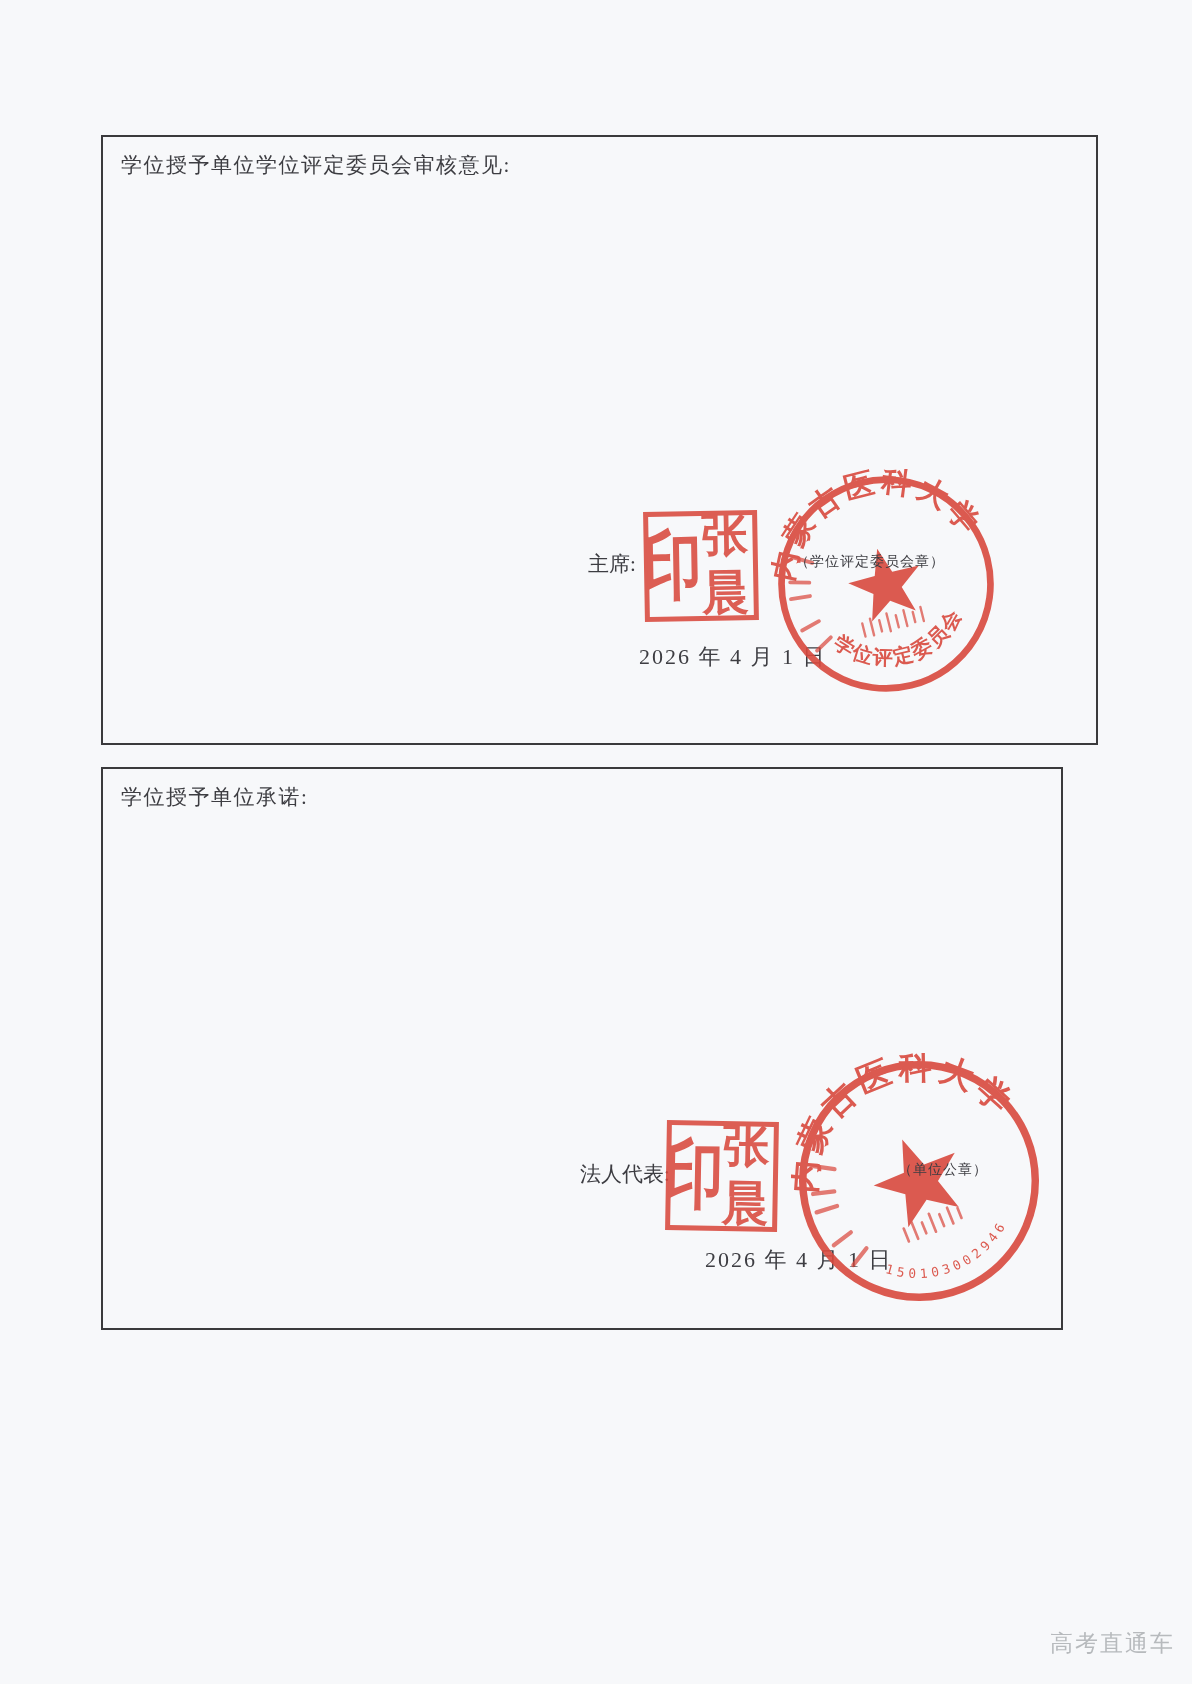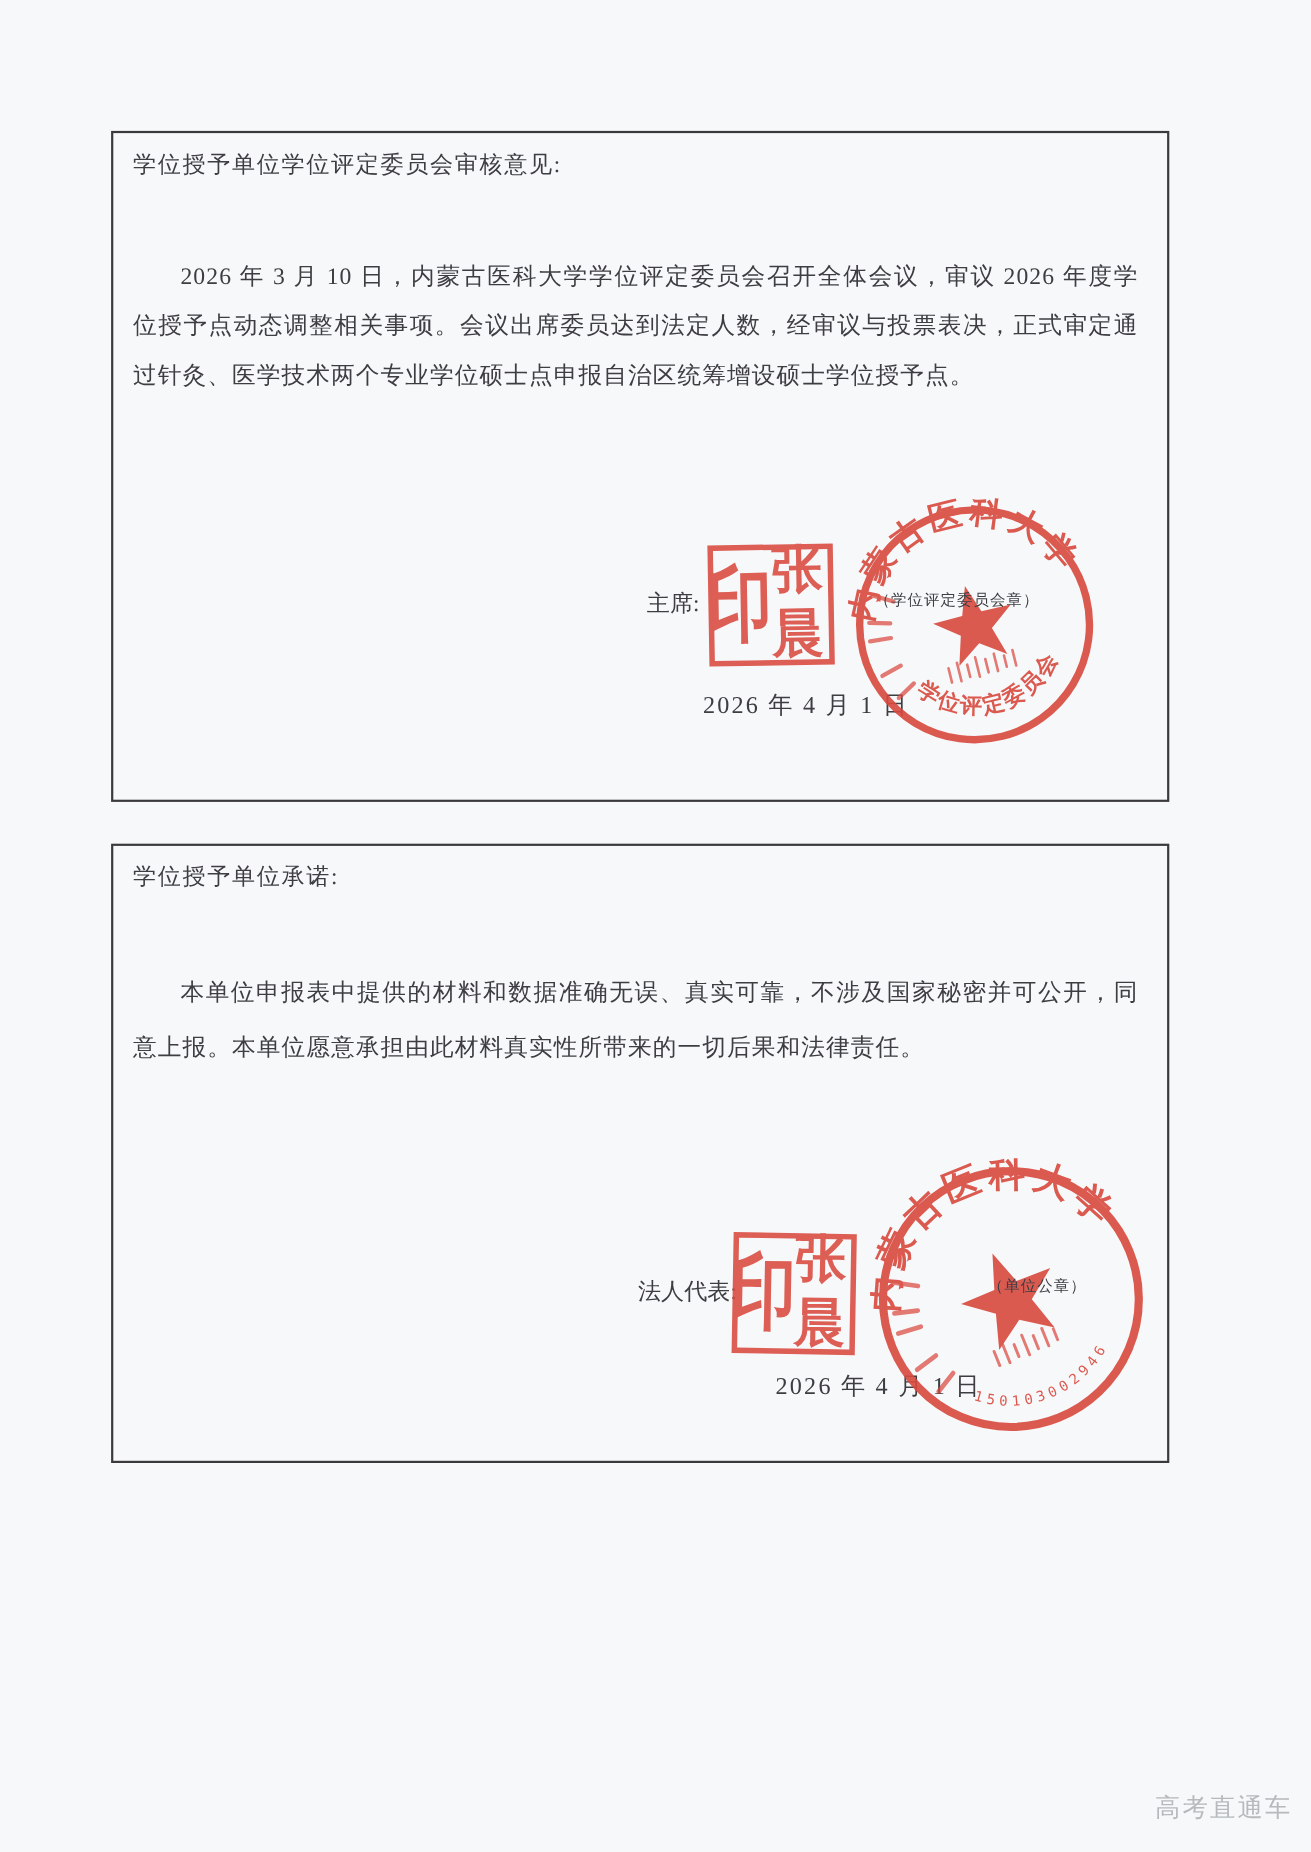--- a/index.html
+++ b/index.html
@@ -9,21 +9,21 @@
     background:var(--paper, #f7f8fa);
     font-family:"Liberation Serif", serif;
     color:var(--text_dark, #3d3d42);
     overflow:hidden;
   }
   .box {
     position:absolute; left:101px; width:958px;
     border:2px solid var(--border_dark, #3a3a3c);
     background:transparent;
   }
-  .box1 { top:119px; height:606px; }
+  .box1 { top:135px; height:606px;padding-left:35px; }
   .box2 { top:757px; height:559px;margin-top:10px; }
 
   .box-title {
     position:absolute; left:18px; top:14px; margin:0;
     font-size:21px; font-weight:normal; letter-spacing:1.5px; white-space:nowrap;
   }
   .para-block { position:absolute; left:18px; right:26px; top:108px; }
   .para-block p { margin:0; font-size:21.5px; letter-spacing:1px;
     text-indent:2em; text-align:justify; }
   .box1 .para-block p { line-height:45px; }
@@ -84,23 +84,20 @@
     font-family:"Liberation Sans", sans-serif; white-space:nowrap;text-align:right; }
 </style>
 </head>
 <body>
 
 <div class="page">
 
   <section class="box box1">
     <h2 class="box-title">学位授予单位学位评定委员会审核意见:</h2>
 
-    <div class="para-block">
-      <p>2026 年 3 月 10 日，内蒙古医科大学学位评定委员会召开全体会议，审议 2026 年度学位授予点动态调整相关事项。会议出席委员达到法定人数，经审议与投票表决，正式审定通过针灸、医学技术两个专业学位硕士点申报自治区统筹增设硕士学位授予点。</p>
-    </div>
 
     <span class="sign-label label1">主席:</span>
 
     <div class="name-stamp stamp1">
       <span class="stamp-left">印</span>
       <span class="stamp-rt">张</span>
       <span class="stamp-rb">晨</span>
     </div>
 
     <svg class="round-seal seal1" viewBox="0 0 240 240" xmlns="http://www.w3.org/2000/svg">
@@ -122,21 +119,20 @@
 
     <span class="seal-caption cap1">（学位评定委员会章）</span>
 
     <span class="sign-date date1">2026 年 4 月 1 日</span>
   </section>
 
   <section class="box box2">
     <h2 class="box-title">学位授予单位承诺:</h2>
 
     <div class="para-block">
-      <p>本单位申报表中提供的材料和数据准确无误、真实可靠，不涉及国家秘密并可公开，同意上报。本单位愿意承担由此材料真实性所带来的一切后果和法律责任。</p>
     </div>
 
     <span class="sign-label label2">法人代表:</span>
 
     <div class="name-stamp stamp2">
       <span class="stamp-left">印</span>
       <span class="stamp-rt">张</span>
       <span class="stamp-rb">晨</span>
     </div>
 

